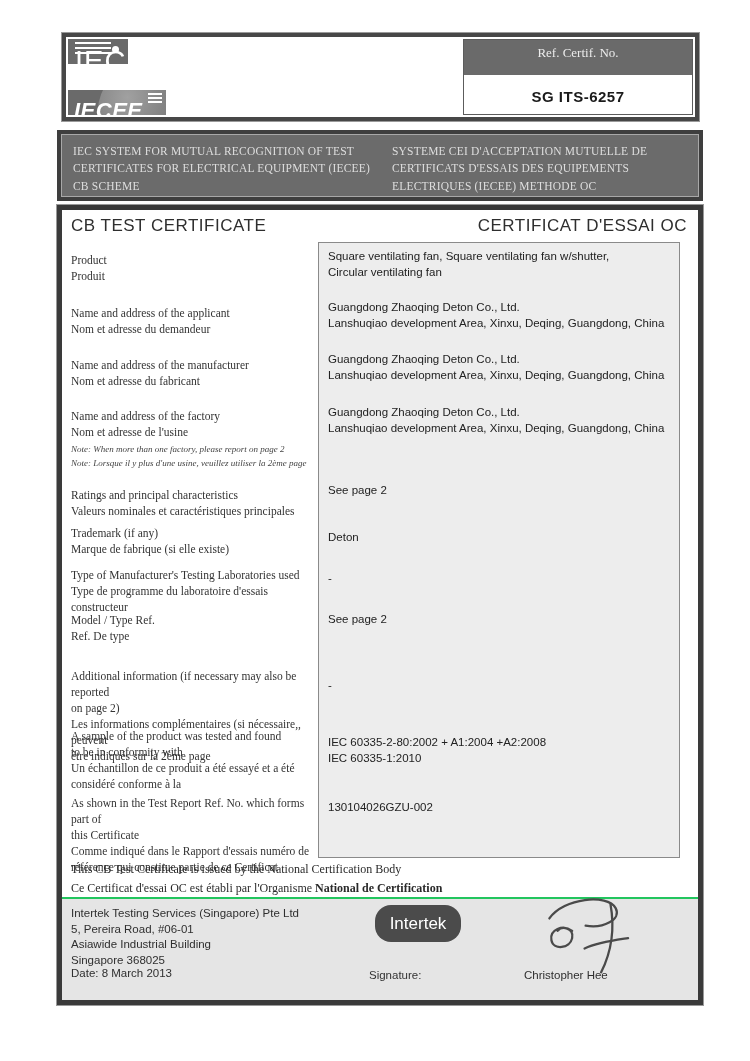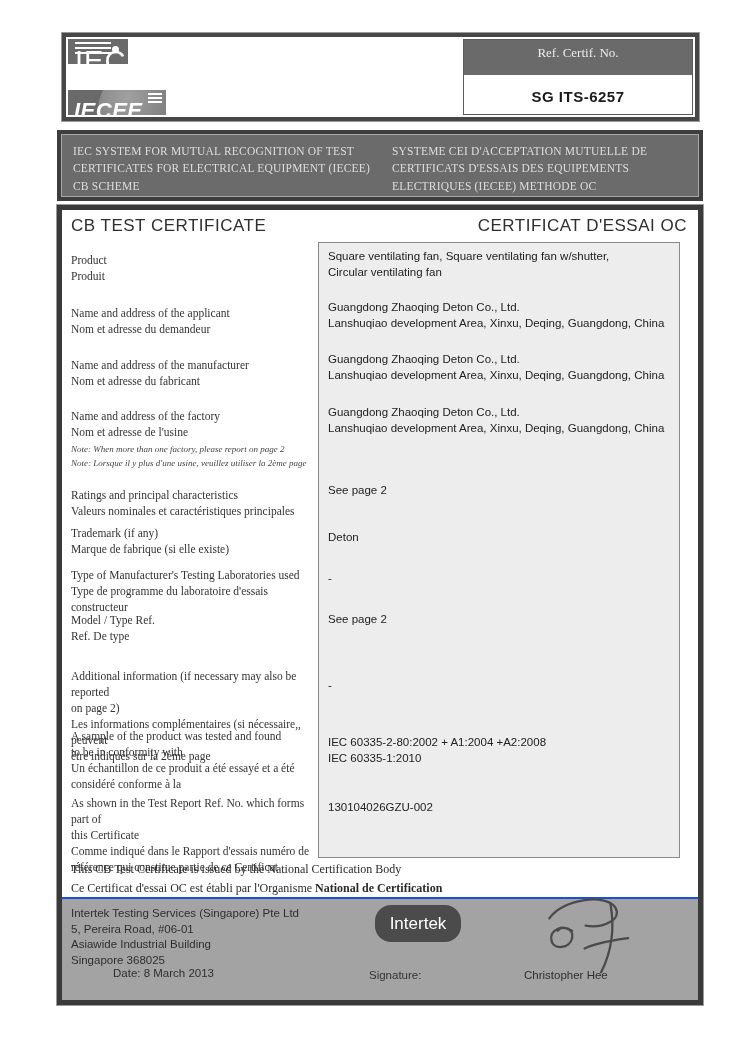--- a/index.html
+++ b/index.html
@@ -50,25 +50,25 @@
     white-space:pre-line;line-height:1.35;}
   .lbl{position:absolute;left:9px;width:246px;font-family:"Liberation Serif",serif;
     font-size:11.5px;color:#333;white-space:pre-line;line-height:1.4;}
   .note{position:absolute;left:9px;top:233px;width:300px;font-family:"Liberation Serif",serif;
     font-style:italic;font-size:9px;color:#444;line-height:1.55;white-space:pre-line;}
   .statement{position:absolute;left:9px;top:650px;font-family:"Liberation Serif",serif;
     font-size:12px;color:#2a2a2a;line-height:1.55;margin:0;}
   .statement b{font-weight:bold;}
 
   
-  .footer{position:absolute;left:0;right:0;bottom:0;height:101px;background:#a3a3a3;
-    border-top:2px solid #1d4ed8;}
+  .footer{position:absolute;left:0;right:0;bottom:0;height:101px;background:#e5e5e5;
+    border-top:2px solid #22c55e;}
   .issuer{position:absolute;left:9px;top:7px;font-size:11.5px;color:#2f2f2f;
     white-space:pre-line;line-height:1.35;}
-  .date{position:absolute;left:9px;top:68px;font-size:11.5px;color:#2f2f2f;margin-left:42px;}
+  .date{position:absolute;left:9px;top:68px;font-size:11.5px;color:#2f2f2f;}
   .intertek-logo{position:absolute;left:313px;top:6px;width:86px;height:37px;background:#4b4b4b;
     border-radius:16px;color:#fff;text-align:center;line-height:37px;font-size:17px;}
   .sig-label{position:absolute;left:307px;top:70px;font-size:11.5px;color:#333;text-align:center;}
   .signature-svg{position:absolute;left:448px;top:-6px;width:145px;height:84px;}
   .signatory{position:absolute;left:462px;top:70px;font-size:11.5px;color:#2f2f2f;}
 
   .page-num{position:absolute;left:57px;top:1068px;width:646px;text-align:center;
     font-size:12px;color:#15803d;}
 </style>
 </head>

